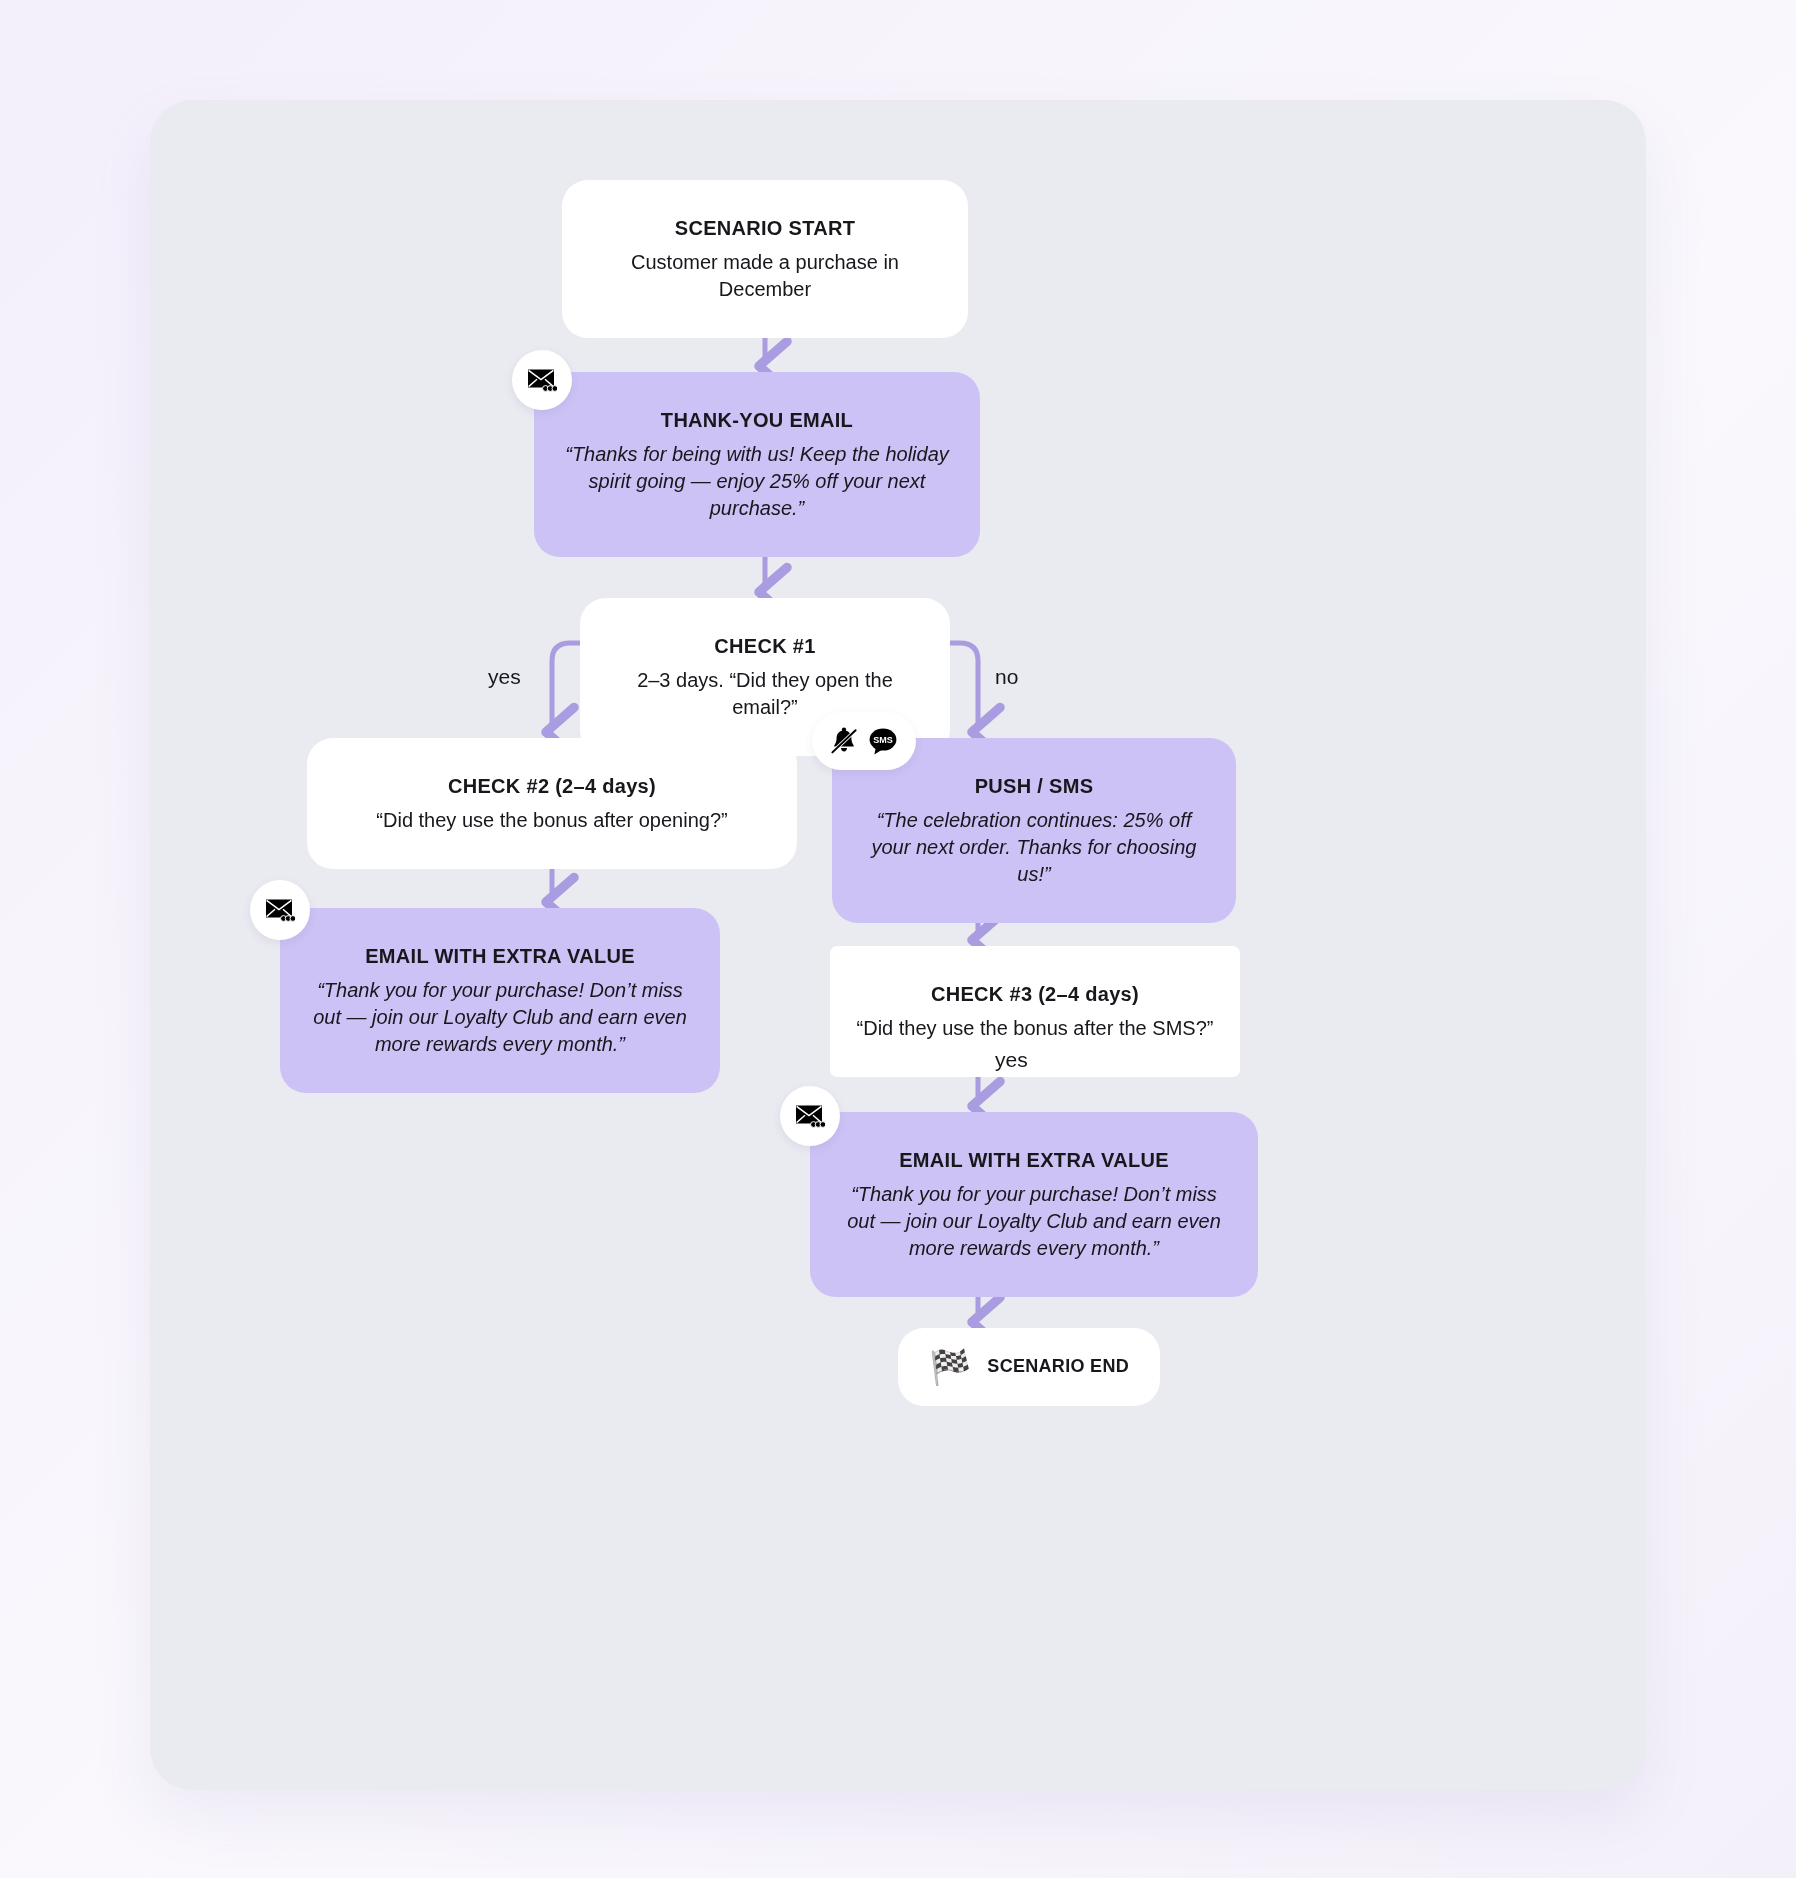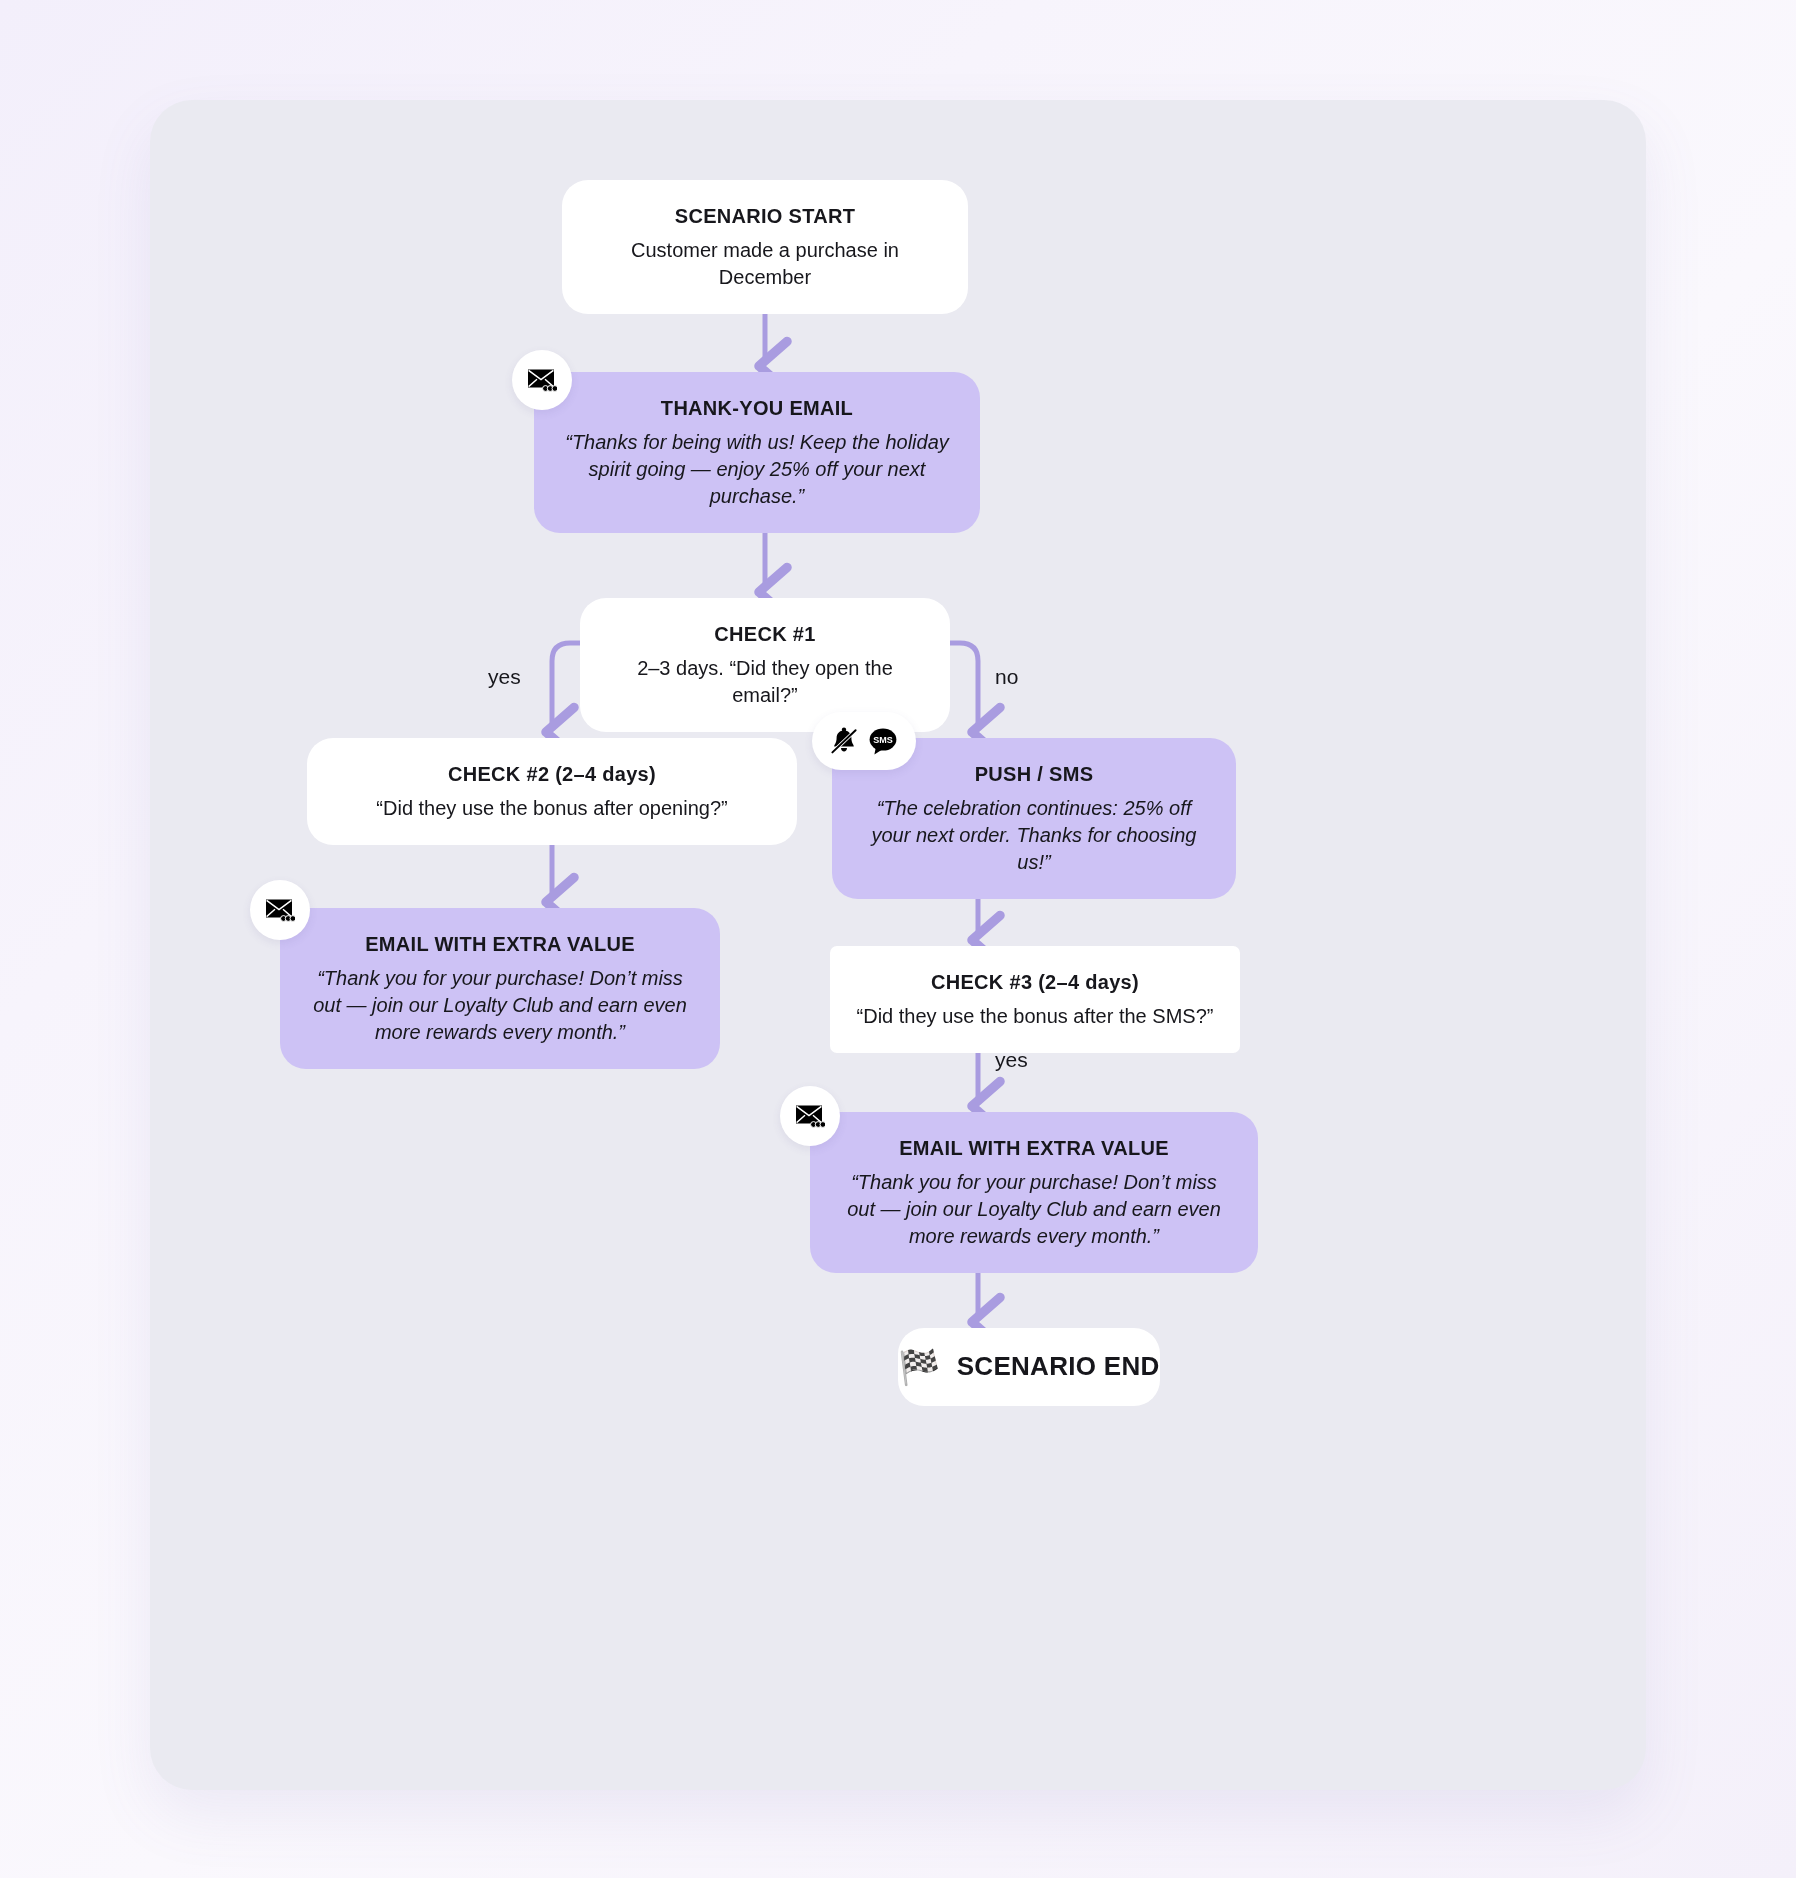--- a/index.html
+++ b/index.html
@@ -40,21 +40,21 @@
     width: 1496px;
     height: 1690px;
     overflow: visible;
     pointer-events: none;
   }
 
   
   .node {
     position: absolute;
     border-radius: 26px;
-    padding: 23px 26px;
+    padding: 35px 26px;
     text-align: center;
     color: #17171c;
   }
   .node.white  { background: #ffffff; }
   .node.purple { background: #cdc2f5; }
 
   .node .title {
     font-weight: 700;
     font-size: 20px;
     letter-spacing: 0.3px;
@@ -95,21 +95,21 @@
   }
 
   
   .node.end {
     display: flex;
     align-items: center;
     justify-content: center;
     gap: 16px;
     padding: 22px 40px;
   }
-  .node.end .title { font-size: 26px; }
+  .node.end .title { font-size: 18px; }
   .flag-icon { font-size: 34px; line-height: 1; }
 </style>
 </head>
 <body>
 
 <div id="card">
   <div id="canvas">
 
     <svg id="wires" viewBox="0 0 1496 1690" preserveAspectRatio="none">
       <defs>

